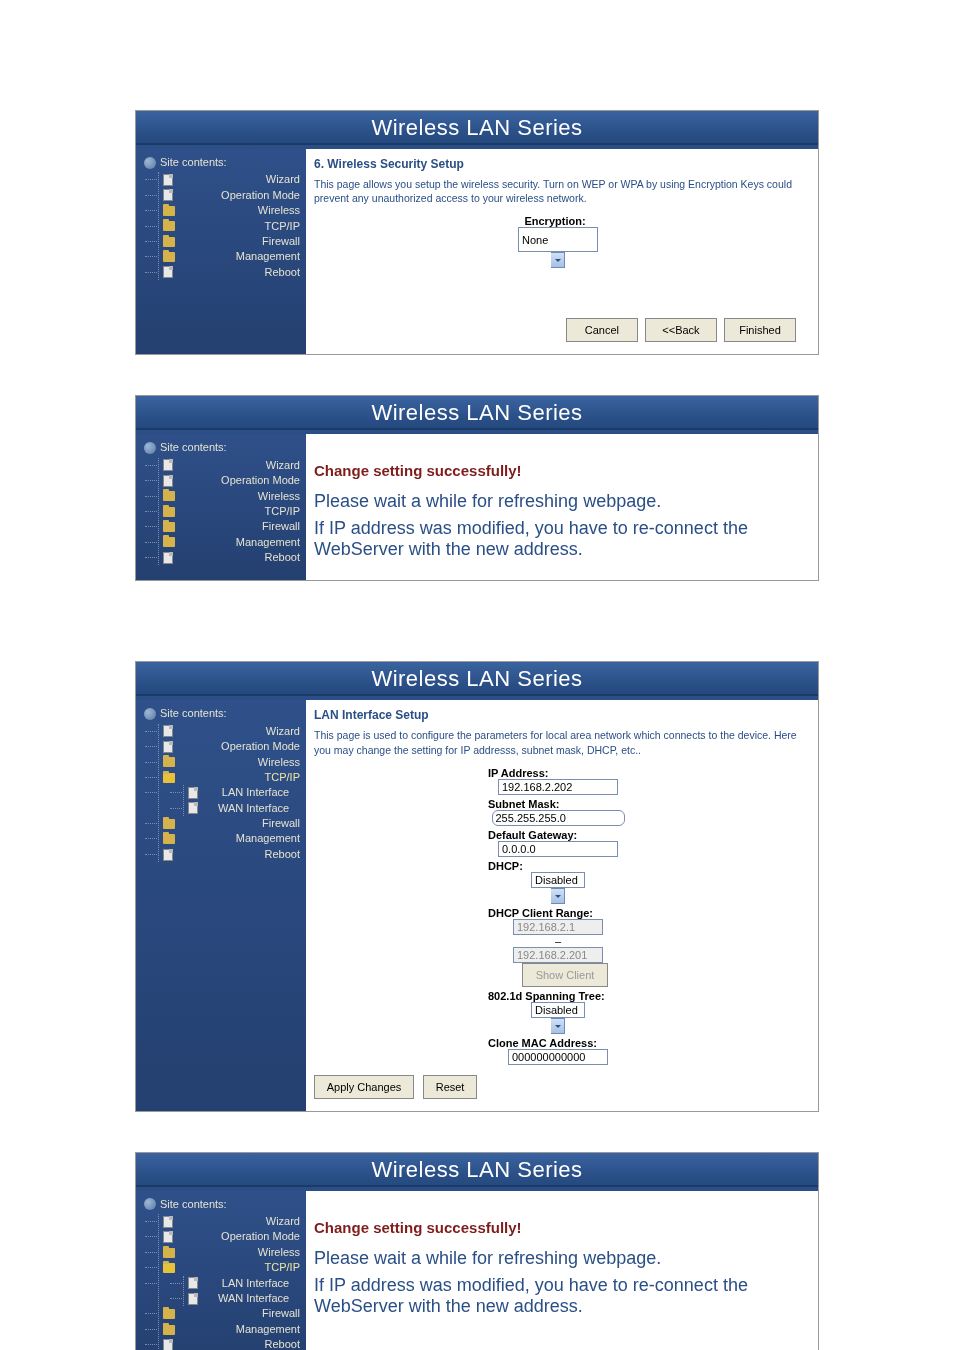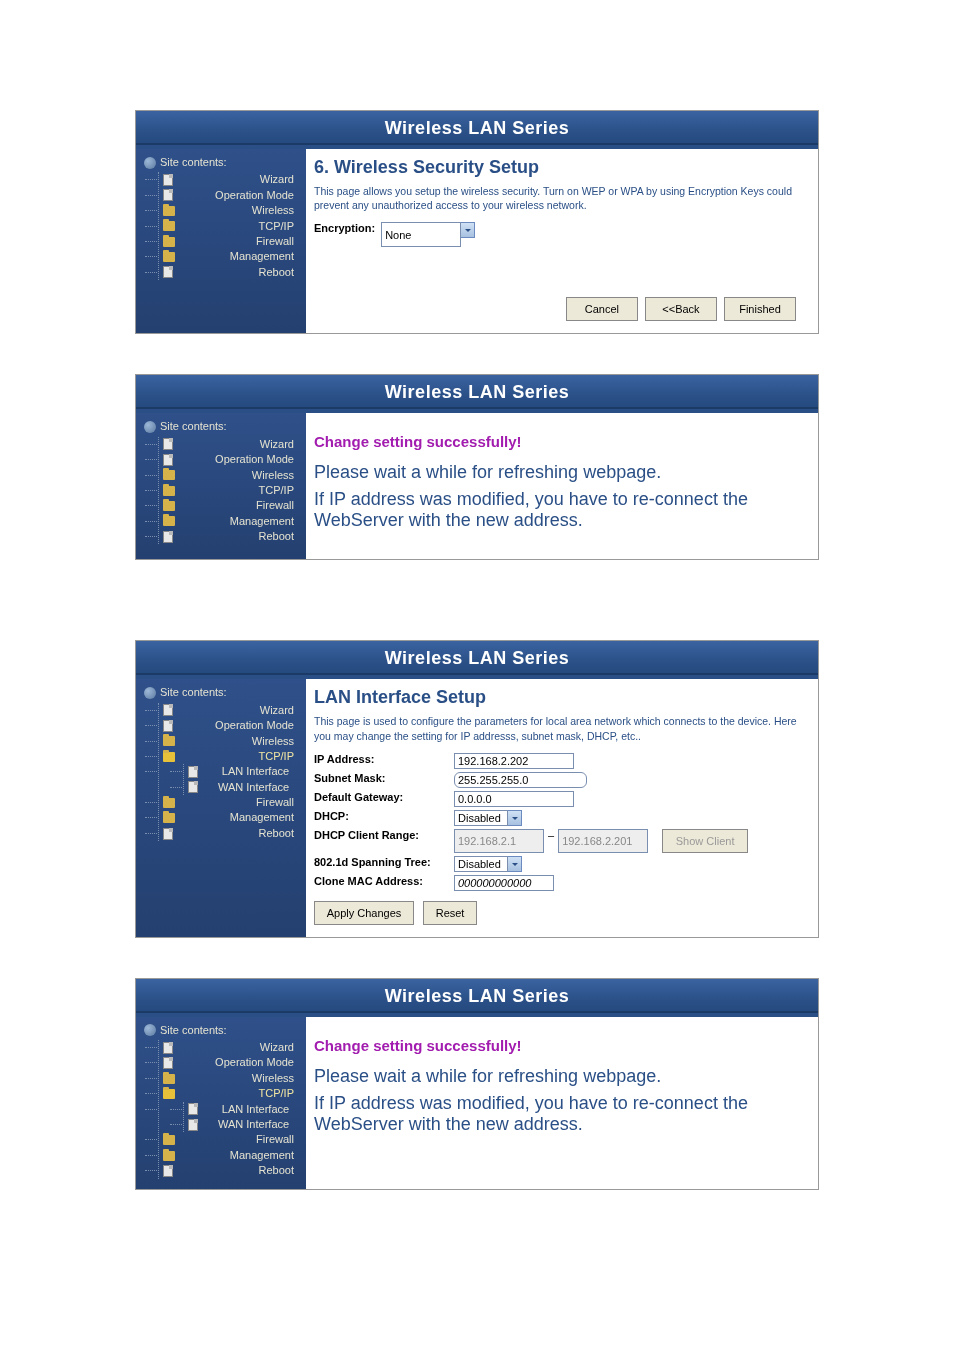--- a/index.html
+++ b/index.html
@@ -1,47 +1,47 @@
 <!DOCTYPE html>
 <html><head>
 <meta charset="utf-8">
 <style>
   * { box-sizing: border-box; margin: 0; padding: 0; }
   body { background: #fff; font-family: Arial, Helvetica, sans-serif; font-size: 11px; width: 954px; }
   .panel { width: 684px; margin: 0 auto 40px; border: 1px solid #999; background: #fff; }
-  .header { height: 34px; background: linear-gradient(#3a63a0, #2a4f86 70%, #254a80); color: #fff; text-align: center; font-weight: bold; font-size: 18px; line-height: 34px; font-family: "Trebuchet MS", Arial; letter-spacing: .5px; border-bottom: 2px solid #1c3a66; position: relative; }
+  .header { height: 34px; background: linear-gradient(#3a63a0, #2a4f86 70%, #254a80); color: #fff; text-align: center; font-weight: normal; font-size: 22px; line-height: 34px; font-family: "Trebuchet MS", Arial; letter-spacing: .5px; border-bottom: 2px solid #1c3a66; position: relative; }
   .header::after{content:"";position:absolute;left:0;right:0;bottom:-6px;height:4px;background:#2a4f86;}
   .body { display:flex; min-height:150px; }
-  .sidebar { width:170px; background: linear-gradient(#2f508a, #244070); color:#e5e3d0; padding:10px 12px 10px 8px; font-size:11px; line-height:1.4; }
+  .sidebar { width:170px; background: linear-gradient(#2f508a, #244070); color:#e5e3d0; padding:10px 6px 10px 8px; font-size:11px; line-height:1.4; }
   .content { flex:1; padding:12px 16px 12px 8px; }
   .site-title-row { display:flex; align-items:center; gap:4px; margin-bottom:2px;}
   .tree ul{ list-style:none; margin-left:14px; border-left:1px dotted #7a8eb0; }
   .tree li{ padding:0 0 0 4px; position:relative; display:flex; align-items:center; gap:20px; white-space:nowrap;justify-content:space-between;}
   .tree li::before{ content:""; position:absolute; left:-14px; top:7px; width:12px; border-top:1px dotted #7a8eb0;}
   .highlight{ color:#f2e6a2; }
   .folder-icon{ display:inline-block; width:12px; height:10px; background:#d6b24a; border-radius:1px; position:relative; }
   .folder-icon::before{content:"";position:absolute;top:-2px;left:0;width:6px;height:3px;background:#d6b24a;border-radius:1px 1px 0 0;}
   .folder-open{ background:#e8c13a; }
   .page-icon{ display:inline-block; width:10px; height:12px; background:#e8e8e8; border:1px solid #888; position:relative;}
   .page-icon::after{content:"";position:absolute;right:-1px;top:-1px;width:4px;height:4px;background:#b8b8b8;}
   .globe-icon{ display:inline-block; width:12px;height:12px;border-radius:6px;background:radial-gradient(circle at 4px 4px,#9db8d8,#5b7aa0);}
-  h2.blue{ color:#2a4f86; font-family:"Trebuchet MS",Arial; font-size:18px; font-weight:bold; margin-bottom:6px;}
+  h2.blue{ color:#2a4f86; font-family:"Trebuchet MS",Arial; font-size:12px; font-weight:bold; margin-bottom:6px;}
   .desc{ color:#2a4f86; font-size:10.5px; line-height:1.35; margin-bottom:10px;}
-  .row{ display:flex; margin:3px 0; }
+  .row{ display:flex; align-items:center; margin:3px 0;flex-direction:column; }
   .lbl{ width:140px; font-weight:bold; color:#000; font-size:11px;}
   .enc-lbl{ font-weight:bold; color:#000; font-size:11px; margin-right:6px;}
   input[type=text]{ border:1px solid #7a8eb0; padding:1px 3px; font-size:11px; background:#fff; }
   input[disabled]{ background:#eee; color:#888;}
   .select-arrow{ display:inline-block; width:14px; height:16px; background:linear-gradient(#cfe1f5,#a7c1e0); border:1px solid #6b8abf; border-left:none; vertical-align:middle; position:relative;}
   .select-arrow::after{content:"";position:absolute;top:6px;left:4px;border:3px solid transparent;border-top-color:#2a4f86;}
   .btn{ display:inline-block; border:1px solid #888; background:#ece9d8; padding:5px 10px; font-size:11px; cursor:pointer; font-family:inherit;}
   .btn[disabled]{ color:#999; background:#ece9d8;}
   .btn-row{ text-align:right; margin-top:50px; padding-right:6px; }
   .btn-row .btn{ width:72px; margin-left:4px; text-align:center;}
-  .msg h3{ color:#a21caf; font-family:"Trebuchet MS",Arial; font-size:15px; font-weight:bold; margin:12px 0 12px;}
+  .msg h3{ color:#7f1d1d; font-family:"Trebuchet MS",Arial; font-size:15px; font-weight:bold; margin:20px 0 12px;}
   .msg p{ color:#2a4f86; font-family:"Trebuchet MS",Arial; font-size:18px; margin:6px 0;}
   .dash{ margin:0 4px;}
   .form-btns{ margin-top:10px; }
   .spacer-top{ height:110px; }
 </style>
 </head>
 <body>
 
 <div class="spacer-top"></div>
 
@@ -234,21 +234,21 @@
         <input type="text" disabled="" style="width: 90px;" value="192.168.2.201">
         <button class="btn" disabled="" style="margin-left:14px;width:86px">Show Client</button>
       </div>
       <div class="row">
           <span class="lbl">802.1d Spanning Tree:</span>
         <input type="text" style="width: 54px; height: 16px;" value="Disabled">
           <span class="select-arrow"></span>
       </div>
       <div class="row">
           <span class="lbl">Clone MAC Address:</span>
-          <input type="text" style="width: 100px; font-style: italic;" value="000000000000">
+          <input type="text" style="width: 100px;" value="000000000000">
         </div>
       <div class="form-btns">
         <button class="btn" style="width:100px">Apply Changes</button>
         <button class="btn" style="width:54px;margin-left:6px">Reset</button>
       </div>
     </div>
   </div>
 </div>
 
 <div class="panel">

